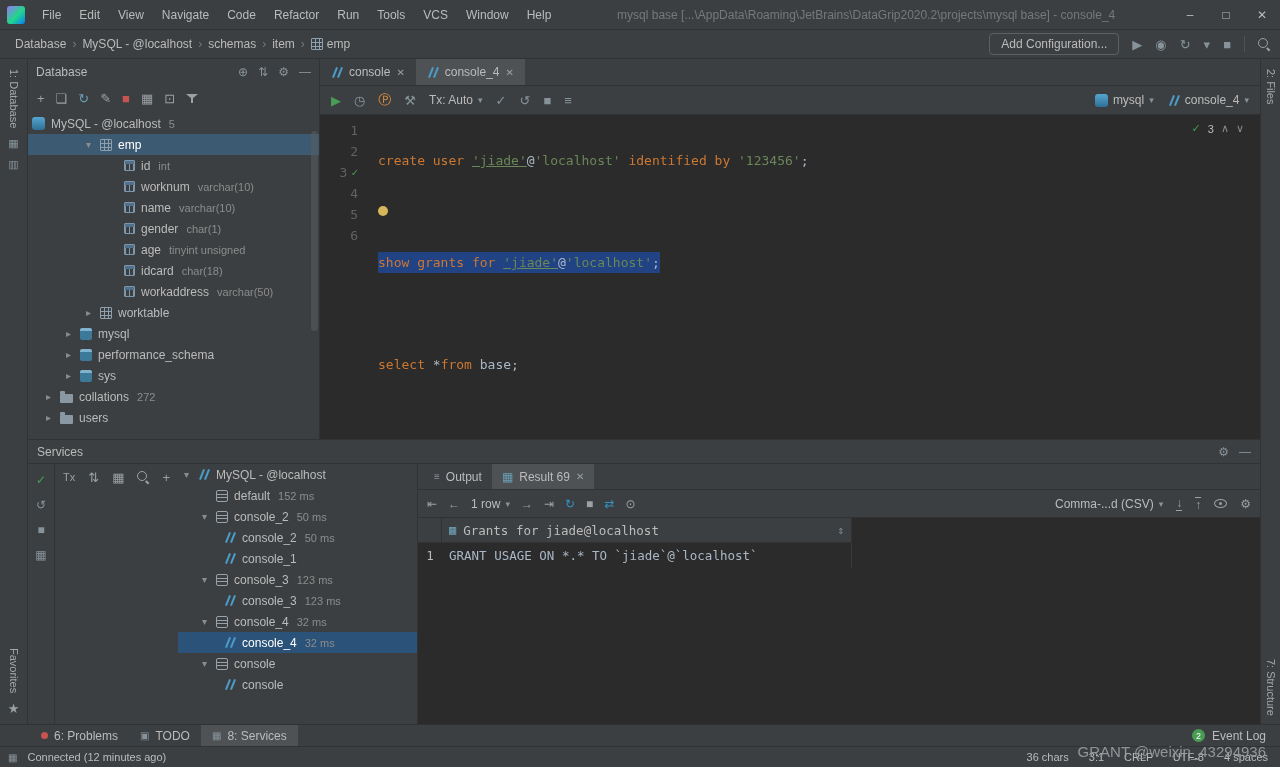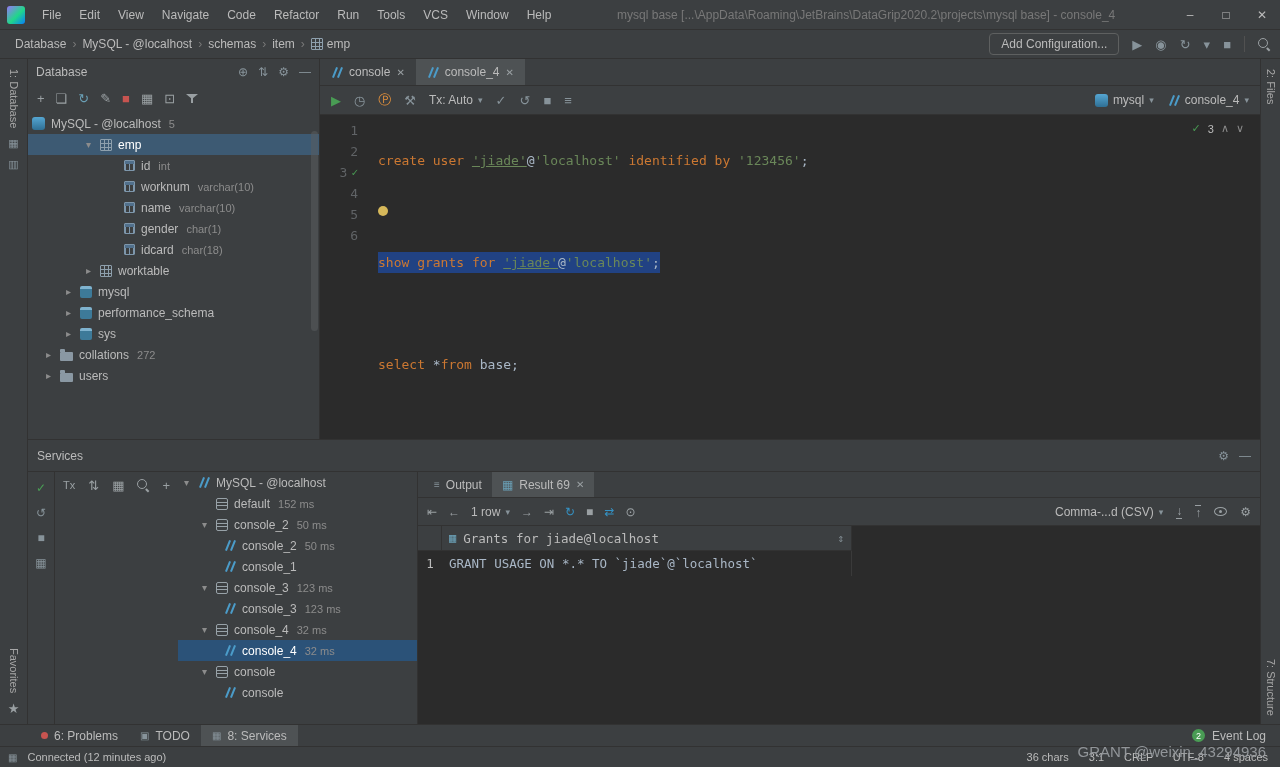--- a/index.html
+++ b/index.html
@@ -119,21 +119,21 @@
   .tok-strlink { color:#6a8759; text-decoration:underline; }
   .tok-plain { color:#a9b7c6; }
   .sel { background:#214283; display:inline-block; }
   .inspect-widget { position:absolute; top:7px; right:16px; display:flex; align-items:center; gap:7px;
     font-family:"Liberation Sans",sans-serif; font-size:11px; color:#8c8c8c; }
   .iw-check { color:#499c54; font-size:11px; }
   .iw-count { color:#bbbbbb; }
 
   
   .services { height:285px; flex:0 0 auto; background:#3c3f41; border-top:1px solid #323232; display:flex; flex-direction:column; }
-  .services-header { height:32px; display:flex; align-items:center; padding:0 9px; border-bottom:1px solid #323232; flex:0 0 auto; }
+  .services-header { height:24px; display:flex; align-items:center; padding:0 9px; border-bottom:1px solid #323232; flex:0 0 auto; }
   .services-body { flex:1 1 auto; display:flex; min-height:0; }
   .services-left { width:390px; flex:0 0 auto; display:flex; border-right:1px solid #323232; min-height:0; }
   .rail { width:27px; flex:0 0 auto; border-right:1px solid #323232; display:flex; flex-direction:column; align-items:center; gap:13px; padding-top:10px; }
   .rail-icon { color:#87939a; font-size:12px; line-height:12px; }
   .rail-check { color:#499c54; }
   .services-main { flex:1 1 auto; display:flex; flex-direction:row; min-width:0; }
   .services-toolbar { height:26px; display:flex; align-items:center; gap:13px; padding:0 8px; flex:0 0 auto; }
   .stb-text { color:#9aa0a3; font-size:11px; }
   .svc-tree { flex:1 1 auto; overflow:hidden; }
   .svc-tree .lvl0 { padding-left:6px; } .svc-tree .lvl1 { padding-left:24px; } .svc-tree .lvl2 { padding-left:46px; }
@@ -287,22 +287,32 @@
                 <span class="tlabel">name</span>
                 <span class="tsuffix">varchar(10)</span>
               </div>
             <div class="trow lvl4">
                 <span class="ticon icon-column"></span>
                 <span class="tlabel">gender</span>
                 <span class="tsuffix">char(1)</span>
               </div>
             <div class="trow lvl4">
                 <span class="ticon icon-column"></span>
+                <span class="tlabel">age</span>
+                <span class="tsuffix">tinyint unsigned</span>
+              </div>
+            <div class="trow lvl4">
+                <span class="ticon icon-column"></span>
                 <span class="tlabel">idcard</span>
                 <span class="tsuffix">char(18)</span>
+              </div>
+            <div class="trow lvl4">
+                <span class="ticon icon-column"></span>
+                <span class="tlabel">workaddress</span>
+                <span class="tsuffix">varchar(50)</span>
               </div>
             <div class="trow lvl3">
                 <span class="chev">▸</span>
                 <span class="ticon icon-table"></span>
                 <span class="tlabel">worktable</span>
               </div>
             <div class="trow lvl2">
                 <span class="chev">▸</span>
                 <span class="ticon icon-schema"></span>
                 <span class="tlabel">mysql</span>

